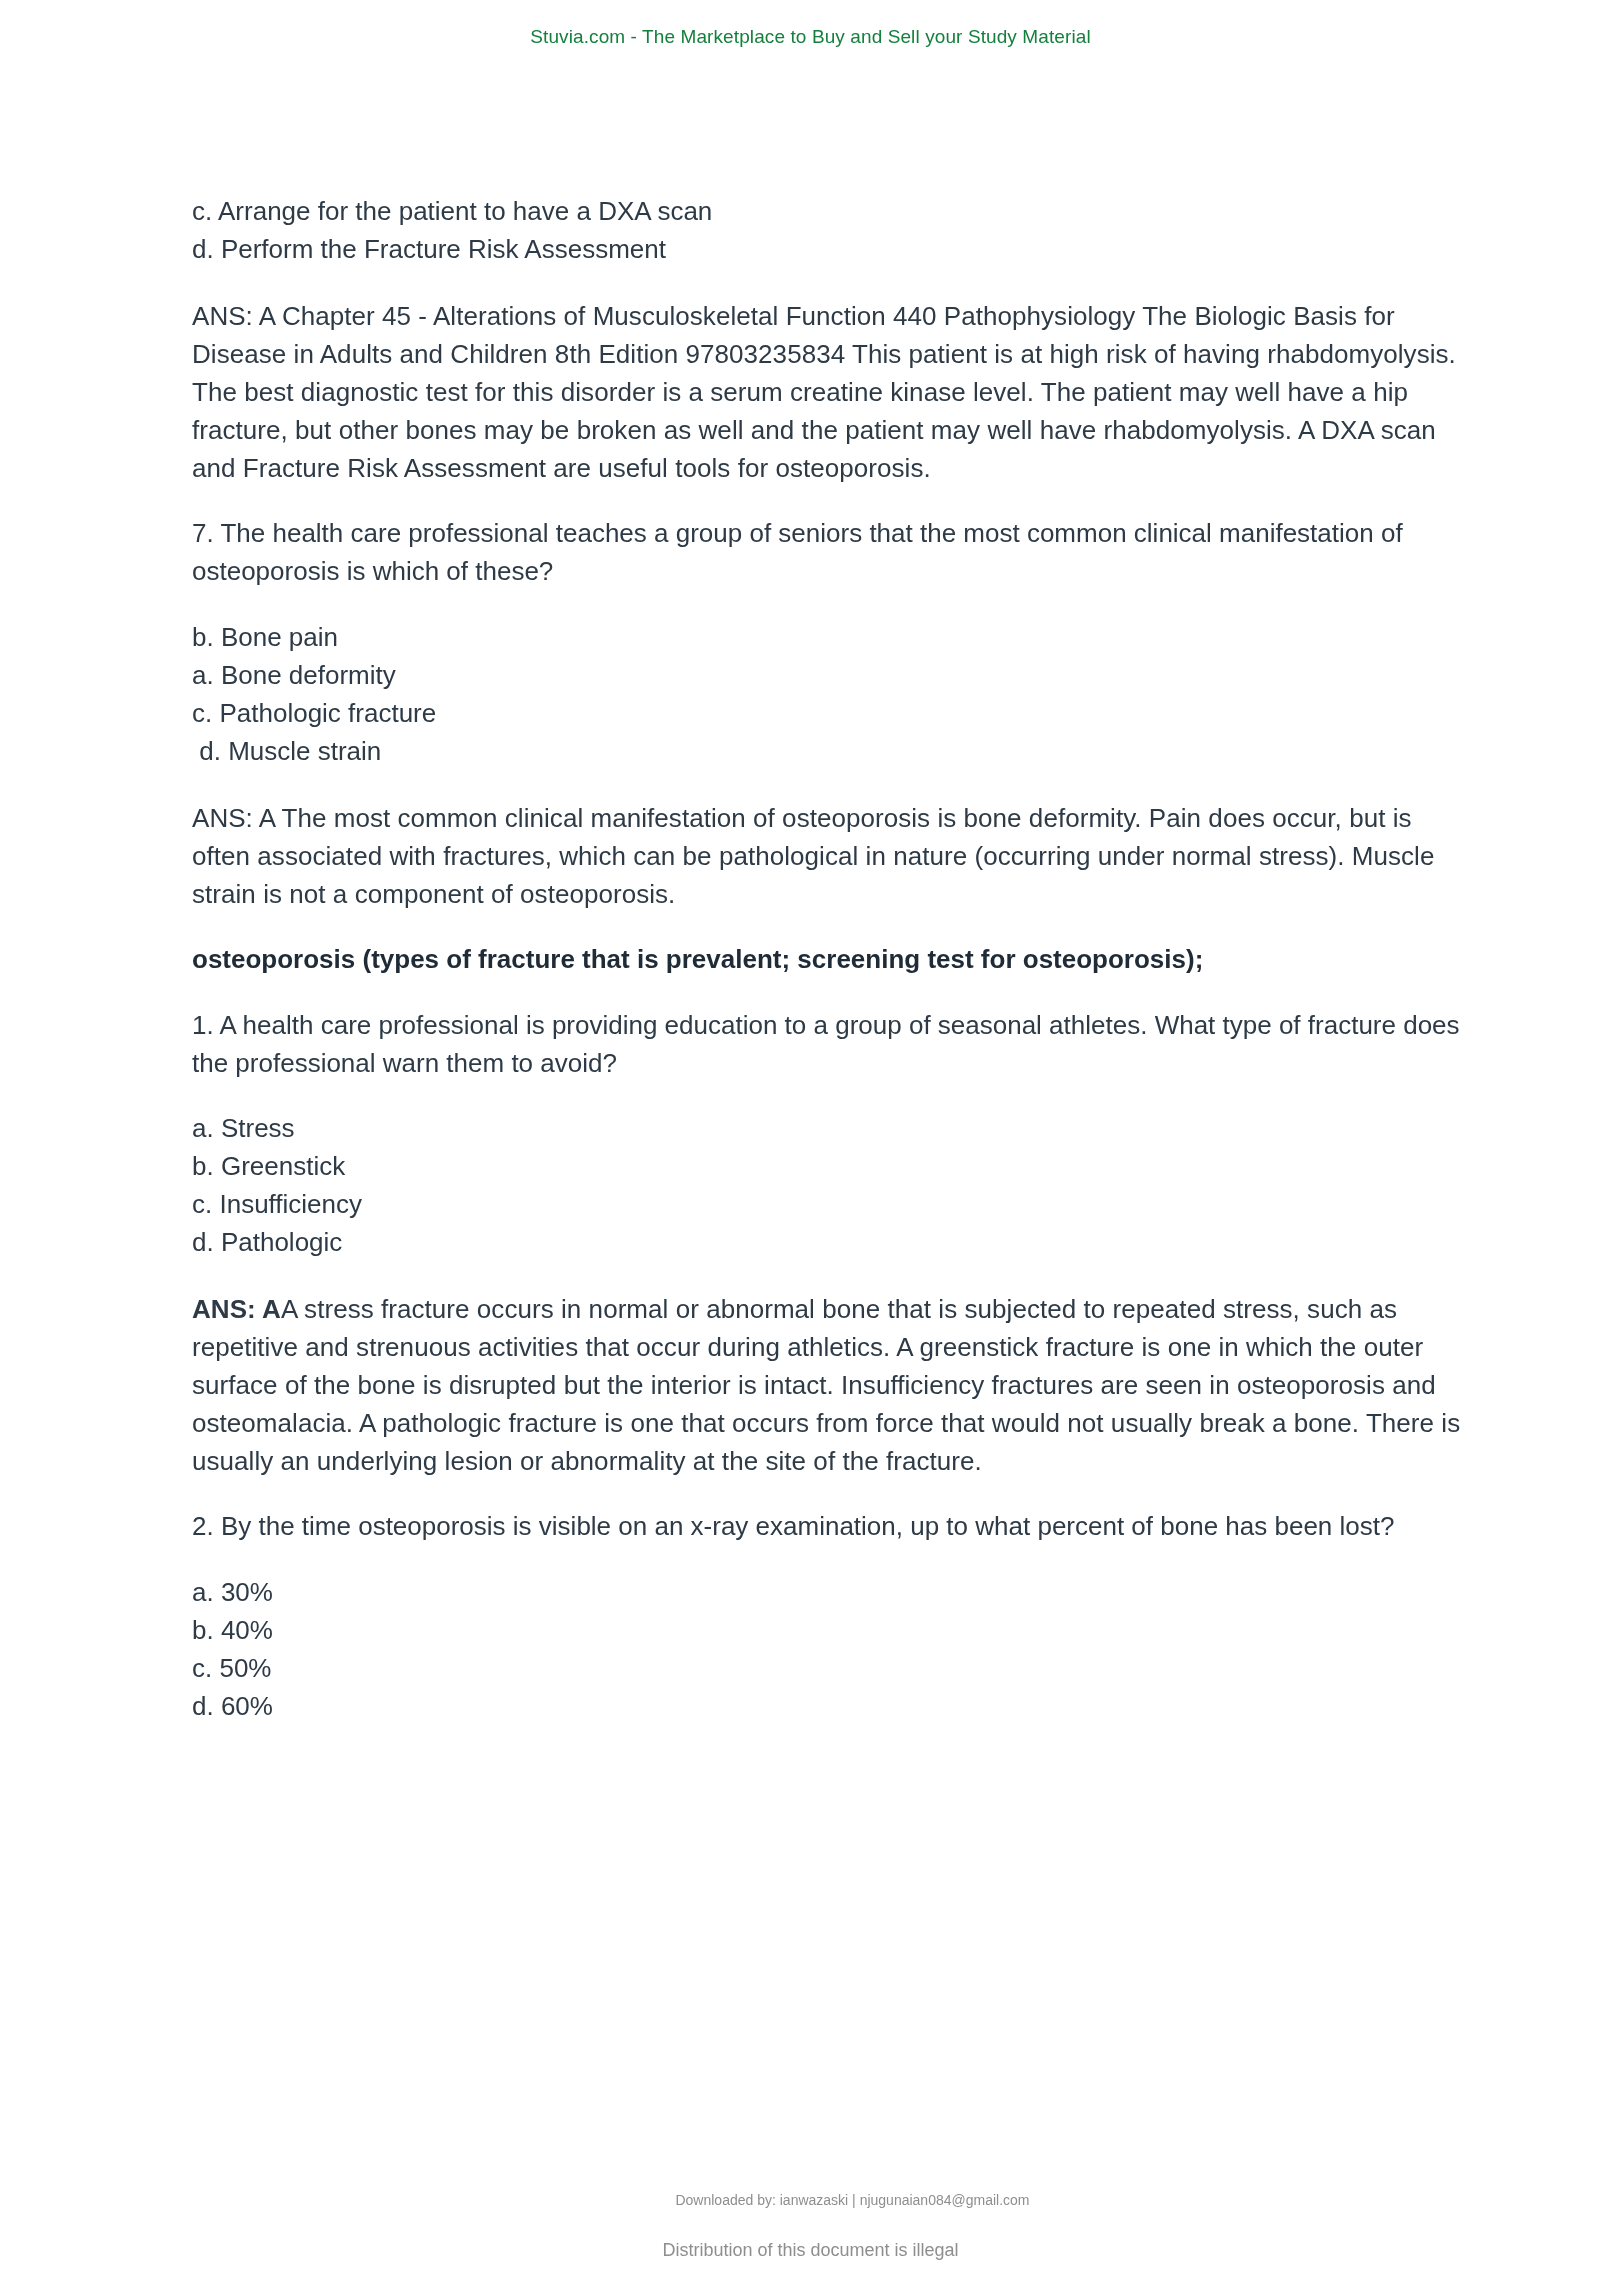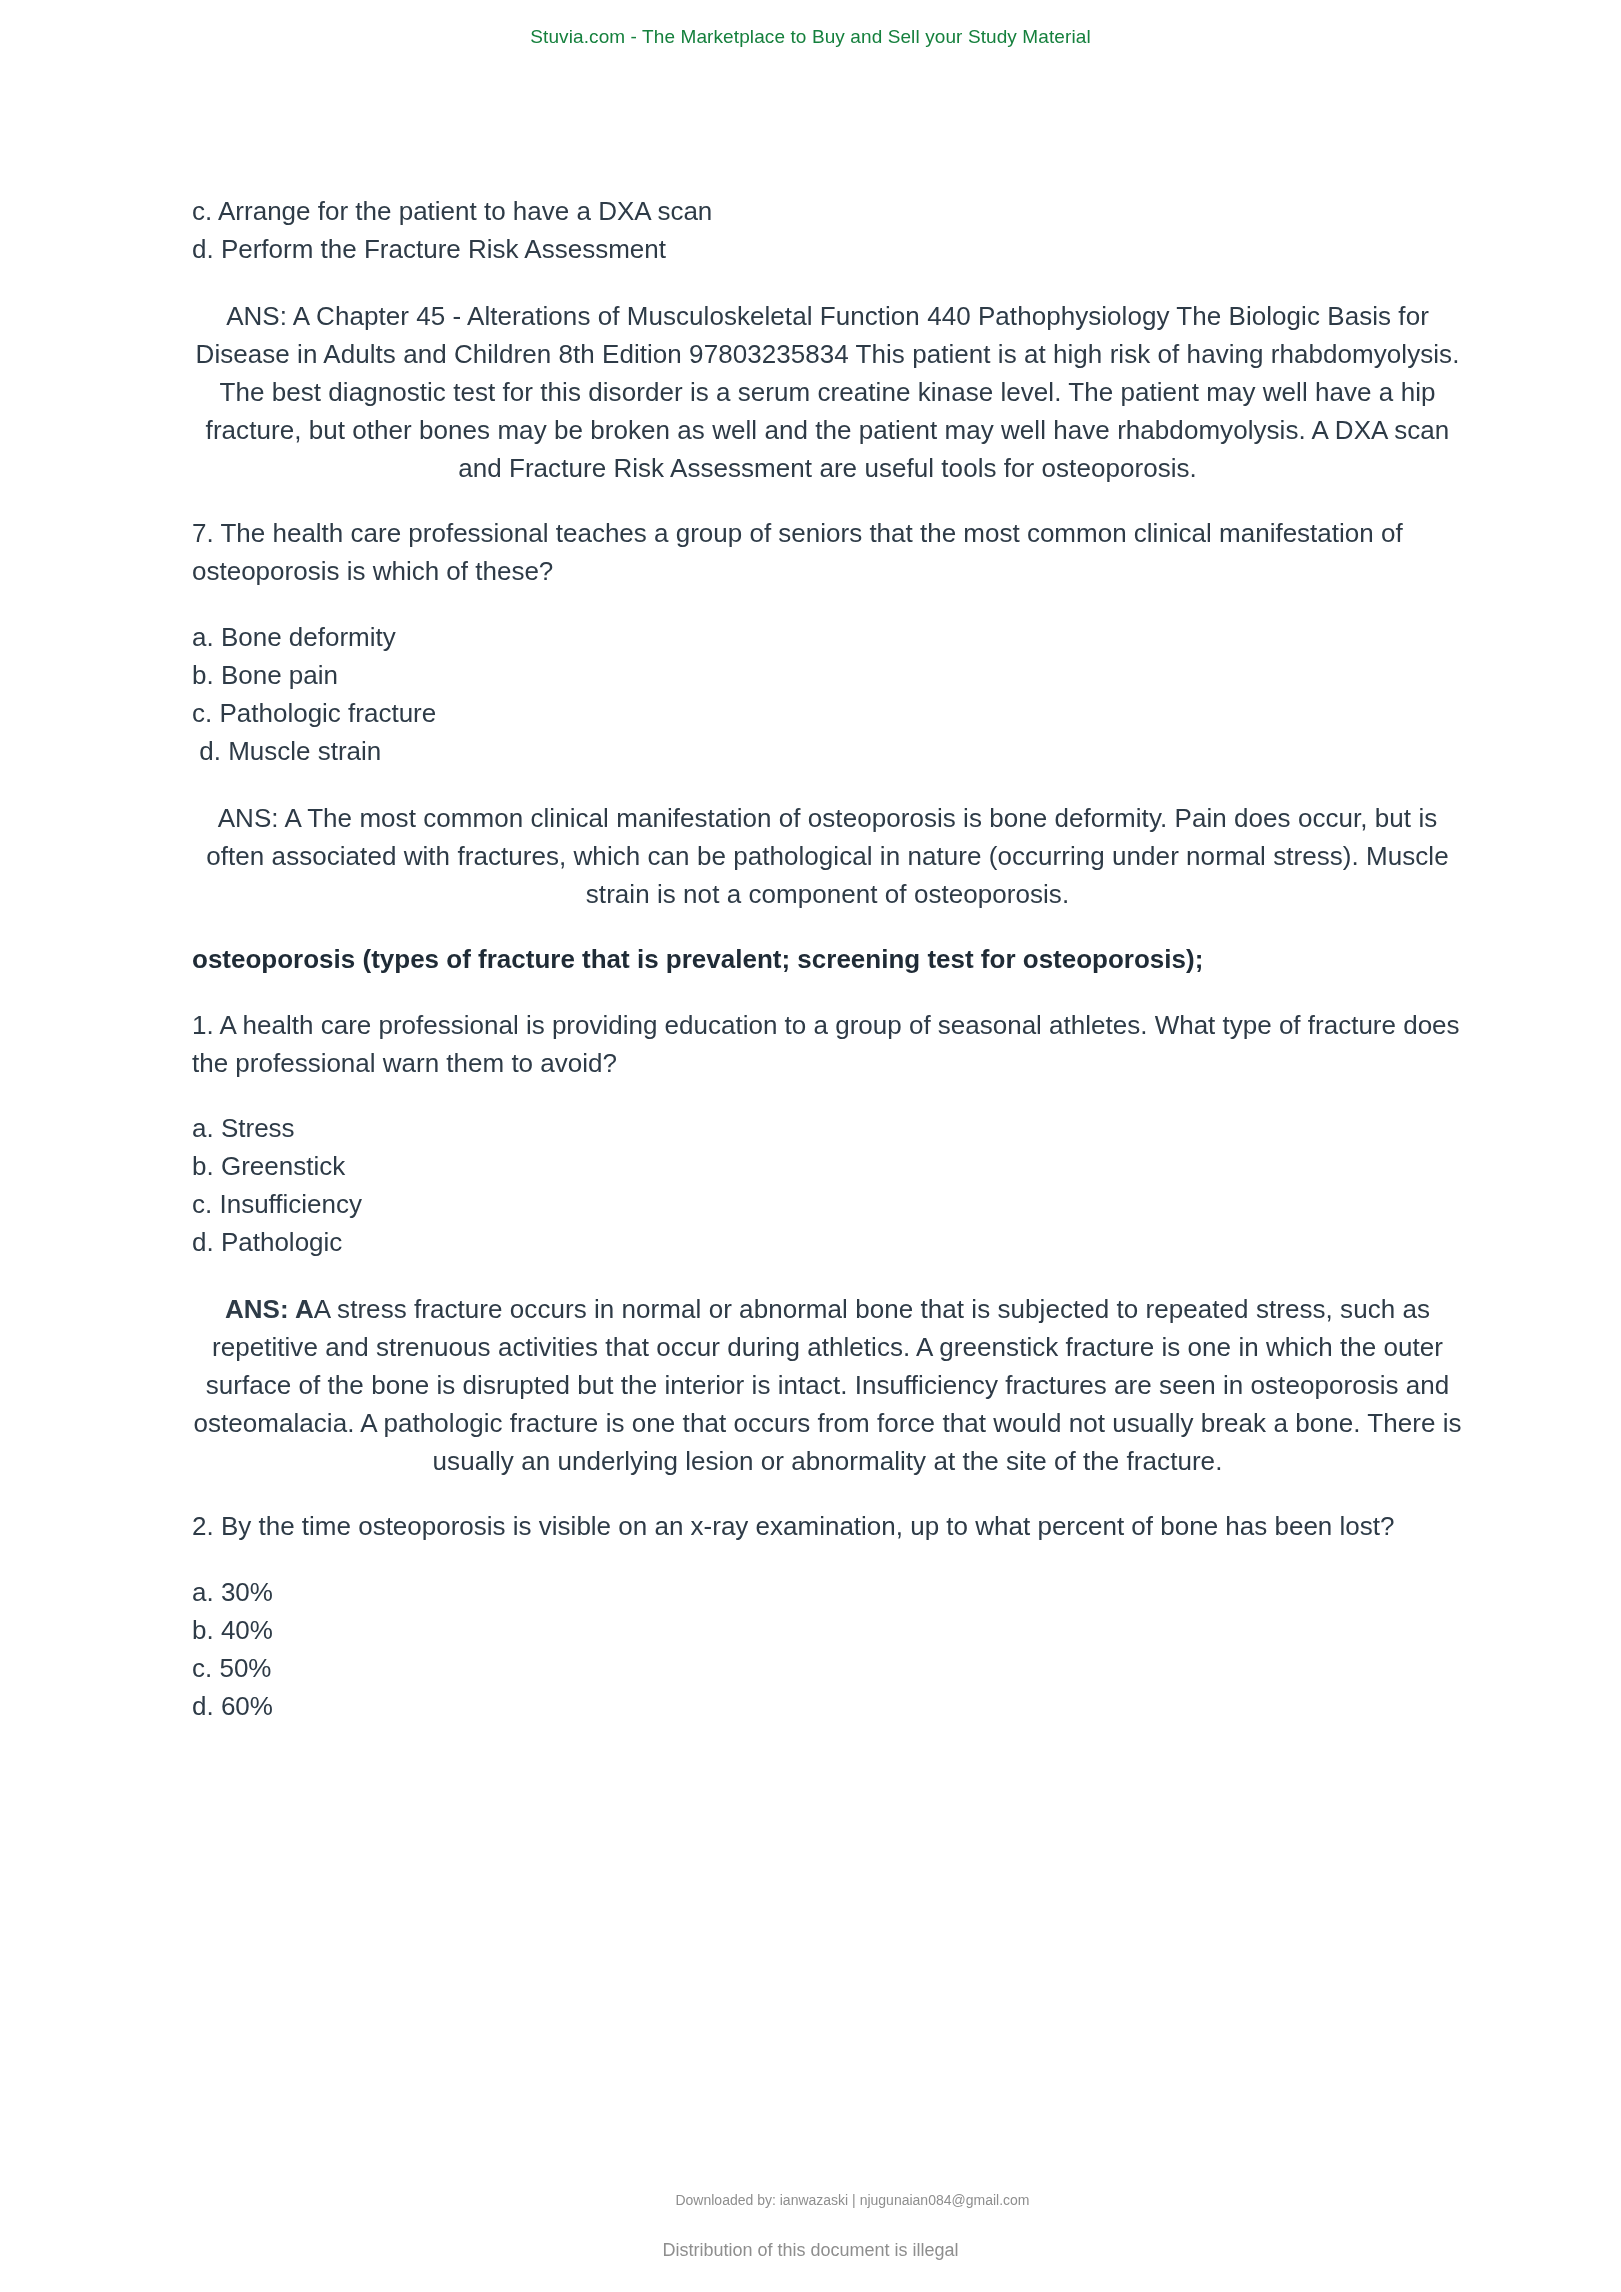--- a/index.html
+++ b/index.html
@@ -47,21 +47,21 @@
   .opt-list {
     margin: 0 0 29px 0;
   }
   .opt {
     font-size: 26px;
     line-height: 38px;
     color: #2e3b47;
     white-space: pre;
   }
   .para {
-    text-align: center;
+    text-align: left;
   }
   .bold-head {
     font-weight: bold;
     font-size: 26px;
     line-height: 38px;
     color: #1f2b36;
     margin: 0 0 27.4px 0;
   }
   .ans-lead {
     font-weight: bold;
@@ -101,22 +101,22 @@
     <div class="opt-list">
       <div class="opt">c. Arrange for the patient to have a DXA scan</div>
       <div class="opt">d. Perform the Fracture Risk Assessment</div>
     </div>
 
     <p class="block para"> ANS: A Chapter 45 - Alterations of Musculoskeletal Function 440 Pathophysiology The Biologic Basis for Disease in Adults and Children 8th Edition 97803235834 This patient is at high risk of having rhabdomyolysis. The best diagnostic test for this disorder is a serum creatine kinase level. The patient may well have a hip fracture, but other bones may be broken as well and the patient may well have rhabdomyolysis. A DXA scan and Fracture Risk Assessment are useful tools for osteoporosis.</p>
 
     <p class="q-block">7. The health care professional teaches a group of seniors that the most common clinical manifestation of osteoporosis is which of these?</p>
 
     <div class="opt-list">
+      <div class="opt">b. Bone pain</div>
       <div class="opt">a. Bone deformity</div>
-      <div class="opt">b. Bone pain</div>
       <div class="opt">c. Pathologic fracture</div>
       <div class="opt"> d. Muscle strain</div>
     </div>
 
     <p class="block para">ANS: A The most common clinical manifestation of osteoporosis is bone deformity. Pain does occur, but is often associated with fractures, which can be pathological in nature (occurring under normal stress). Muscle strain is not a component of osteoporosis.</p>
 
     <p class="bold-head">osteoporosis (types of fracture that is prevalent; screening test for osteoporosis);</p>
 
 
     <p class="q-block">1. A health care professional is providing education to a group of seasonal athletes. What type of fracture does the professional warn them to avoid?</p>

